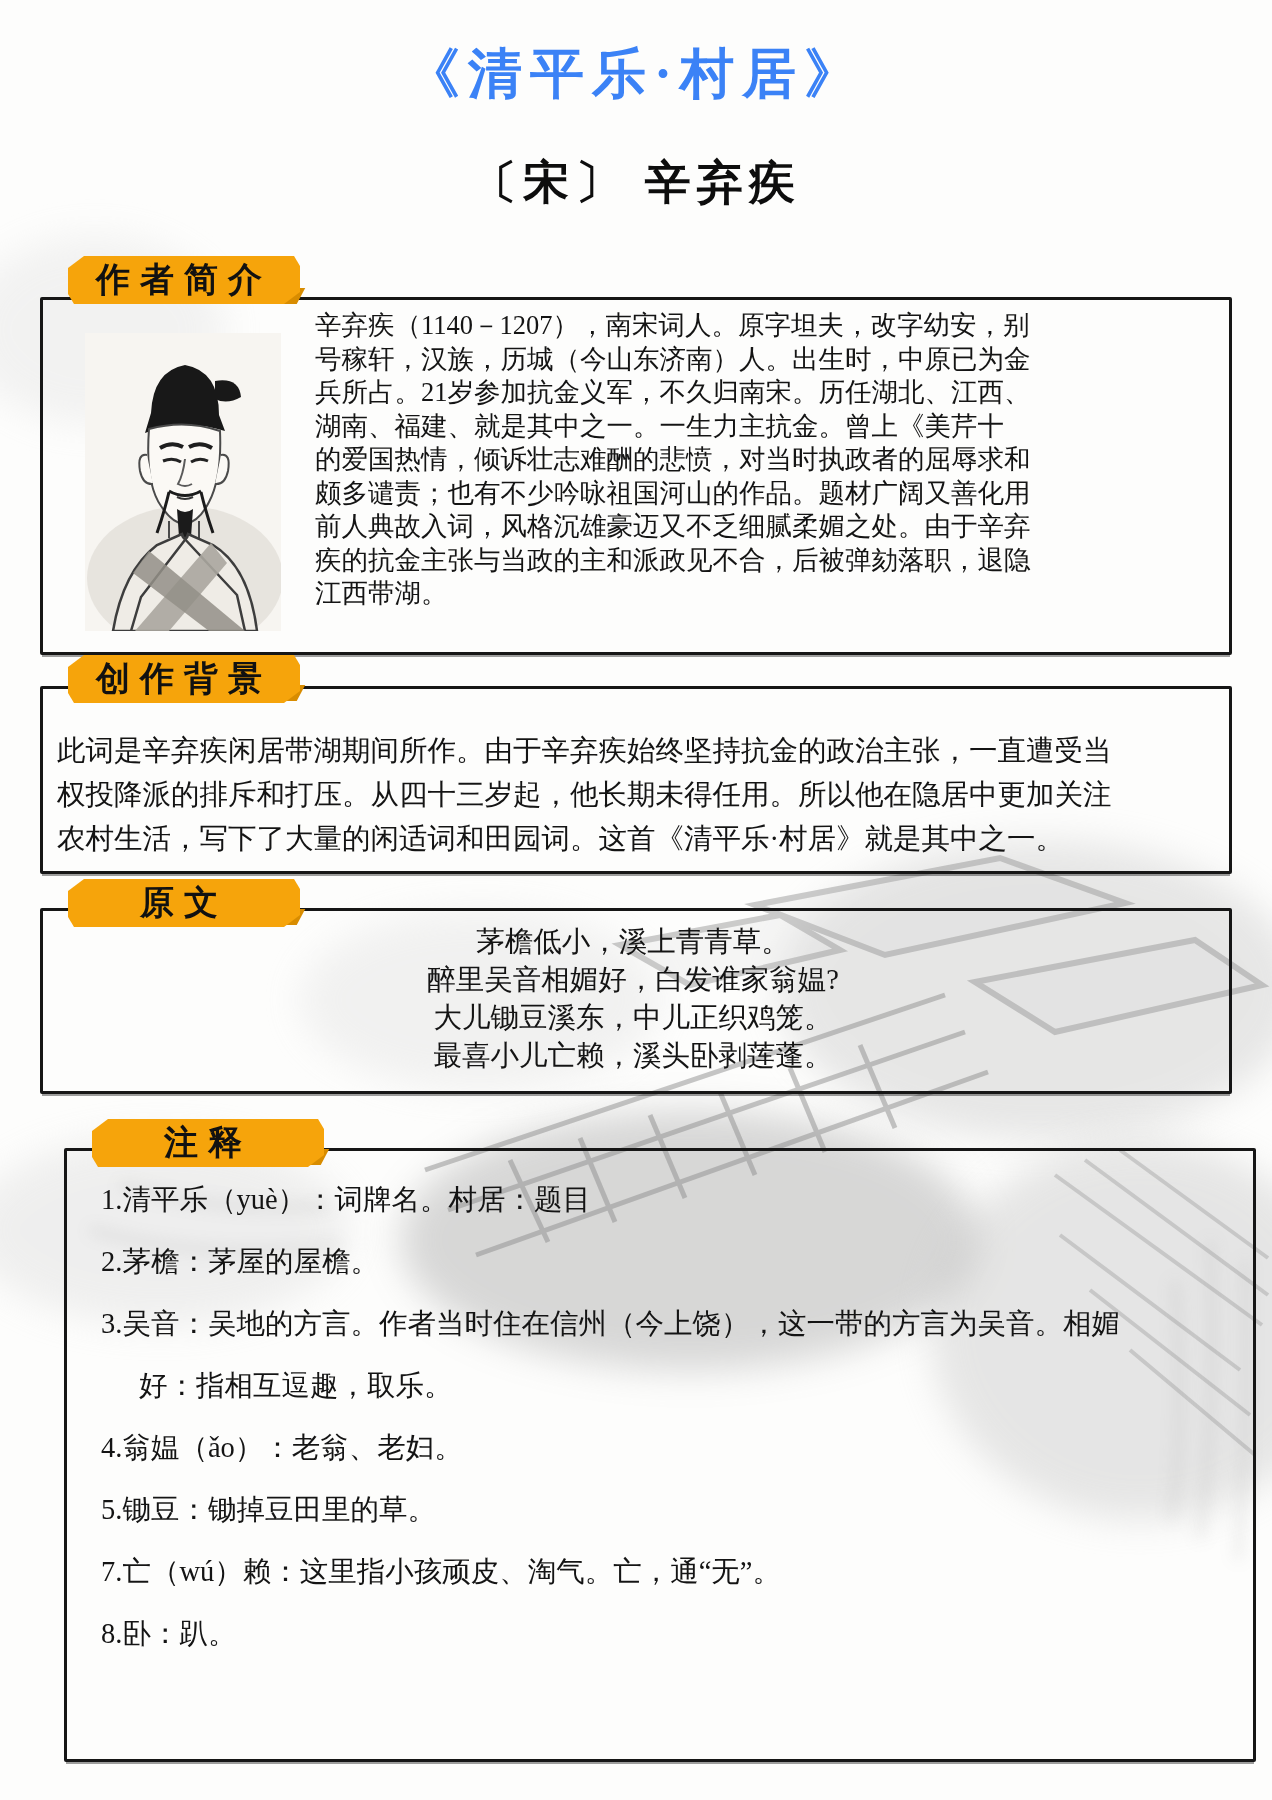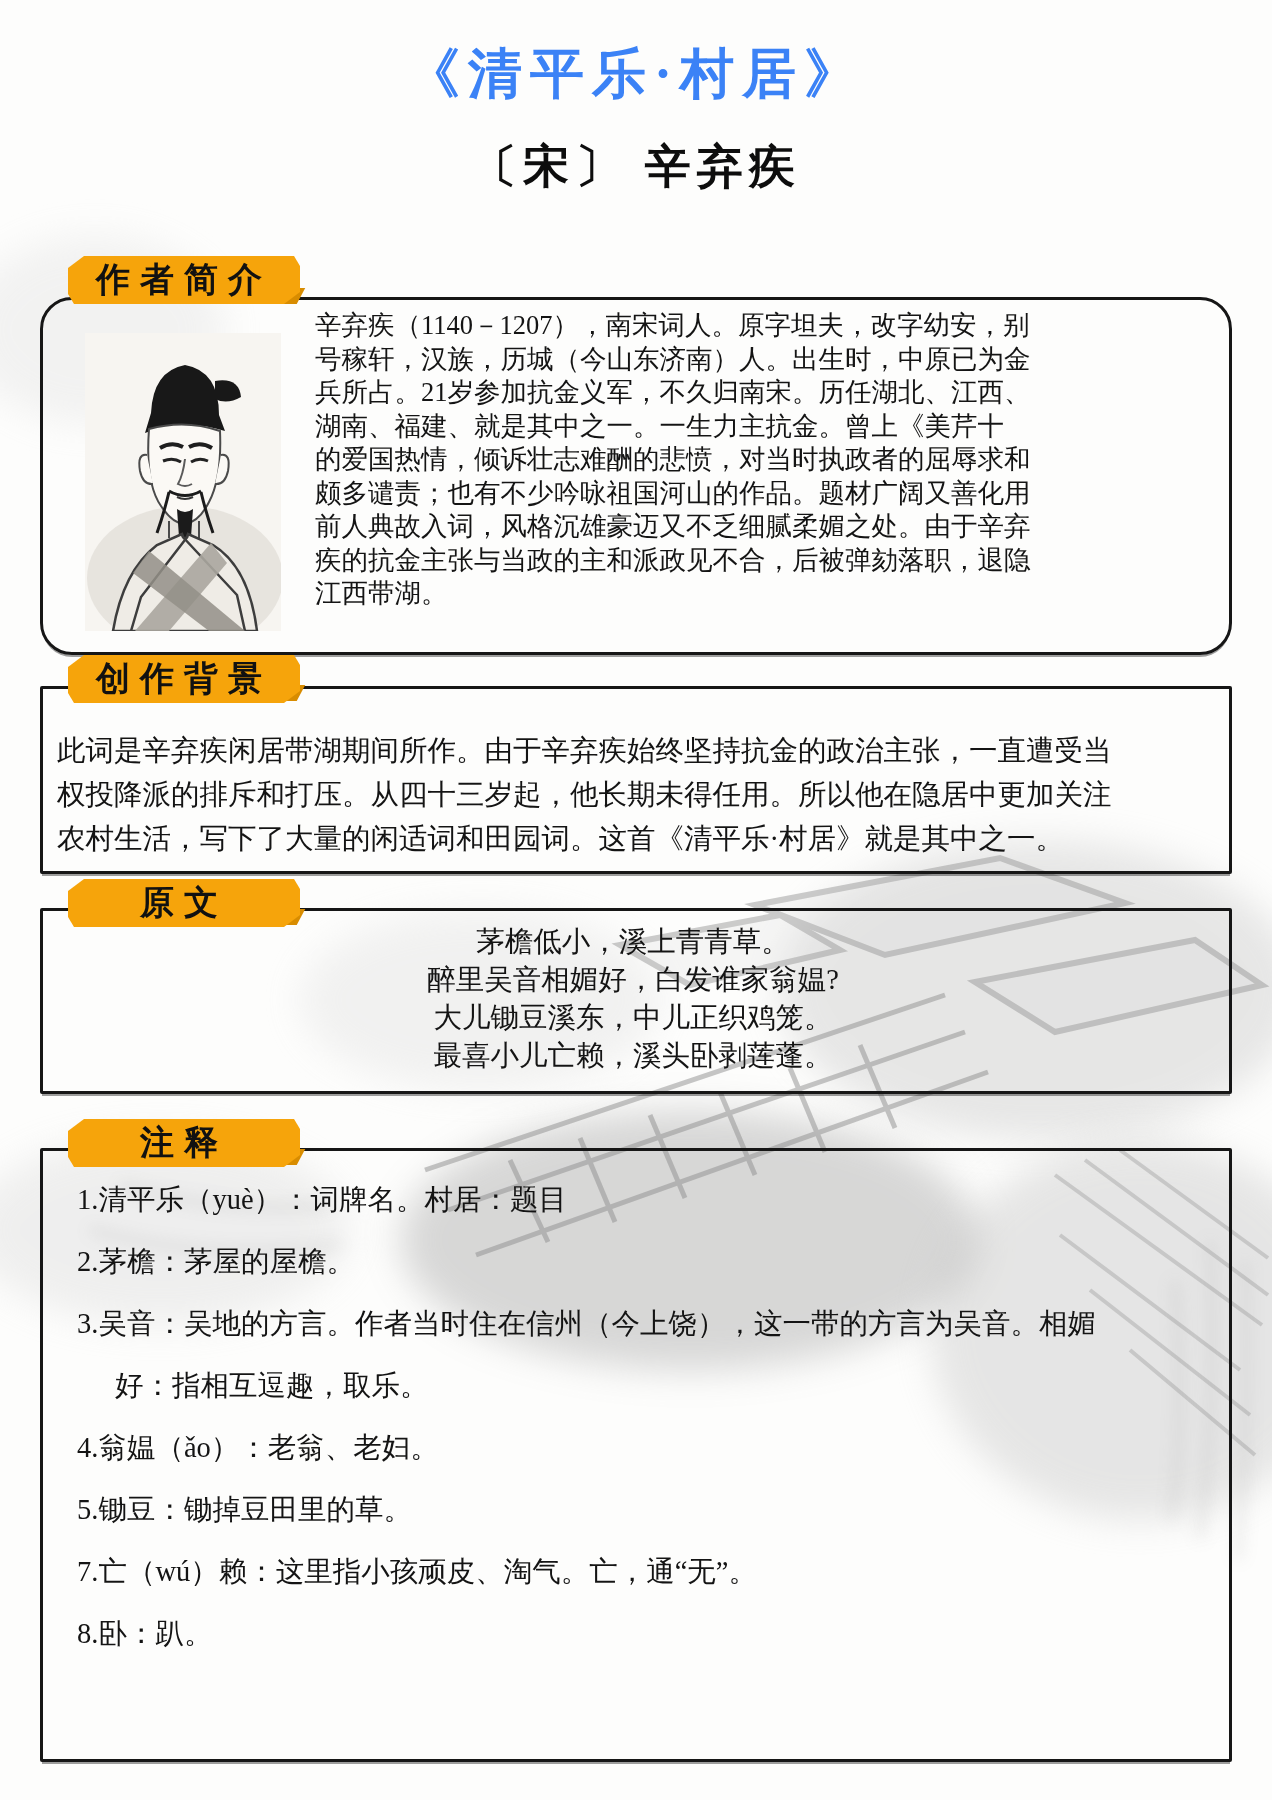--- a/index.html
+++ b/index.html
@@ -11,21 +11,21 @@
   }
   
   .ink-bg { position:absolute; left:0; top:0; width:1272px; height:1800px; z-index:0; }
   
   .page-title {
     position:absolute; top:38px; left:0; width:100%;
     text-align:center; font-size:54px; font-weight:700; letter-spacing:8px;
     z-index:2; color:#3b82f6;
   }
   .page-subtitle {
-    position:absolute; top:136px; left:0; width:100%;
+    position:absolute; top:152px; left:0; width:100%;
     text-align:center; font-size:46px; font-weight:700; letter-spacing:6px;
     z-index:2; color:#0d0d0d;
   }
   
   .section-box {
     position:absolute; left:40px; width:1186px;
     border:3px solid #161616; border-radius:2px;
     box-shadow:0 4px 0 -2px rgba(40,40,40,.45);
     z-index:1; background:transparent;
   }
@@ -35,42 +35,42 @@
     font-size:34px; font-weight:700; letter-spacing:10px;
     text-align:center; line-height:48px;
     clip-path:polygon(16px 0, calc(100% - 6px) 0, 100% 10px, 100% calc(100% - 12px), calc(100% - 16px) 100%, 6px 100%, 0 calc(100% - 10px), 0 12px);
     z-index:3;
   }
   .label-fold {
     position:absolute; width:20px; height:16px; background:#D88C00;
     transform:skewX(-28deg); z-index:2;
   }
   
-  #author-box { top:297px; height:352px;border-radius:32px; }
+  #author-box { top:297px; height:352px; }
   #author-box .section-label { top:-44px; }
   #author-box .label-fold { left:238px; top:-12px; }
   .portrait {
     position:absolute; left:42px; top:33px; width:196px; height:298px;
   }
   .bio-text { position:absolute; left:272px; top:9px; width:900px; }
   .bio-line { white-space:nowrap; font-size:26.5px; line-height:33.5px; }
   
   #bg-box { top:686px; height:182px; }
   #bg-box .section-label { top:-34px; }
   #bg-box .label-fold { left:238px; top:-4px; }
   .bg-text { position:absolute; left:14px; top:40px; width:1160px; }
   .bg-line { white-space:nowrap; font-size:28.5px; line-height:44px; }
   
   #orig-box { top:908px; height:180px; }
   #orig-box .section-label { top:-32px; }
   #orig-box .label-fold { left:238px; top:-2px; }
   .poem-text { position:absolute; left:20px; top:12px; width:1140px;text-align:center; }
   .poem-line { white-space:nowrap; font-size:28.5px; line-height:38px; }
   
-  #notes-box { top:1148px; height:608px; }
+  #notes-box { top:1148px; height:608px;margin-left:24px; }
   #notes-box .section-label { top:-32px; }
   #notes-box .label-fold { left:238px; top:-2px; }
   .notes-text { position:absolute; left:34px; top:30px; width:1130px; }
   .note-line { white-space:nowrap; font-size:28.5px; line-height:38px; margin-bottom:24px; }
   .note-line.indent { padding-left:38px; }
 </style>
 </head>
 <body>
 
 <svg class="ink-bg" viewBox="0 0 1272 1800" xmlns="http://www.w3.org/2000/svg">

